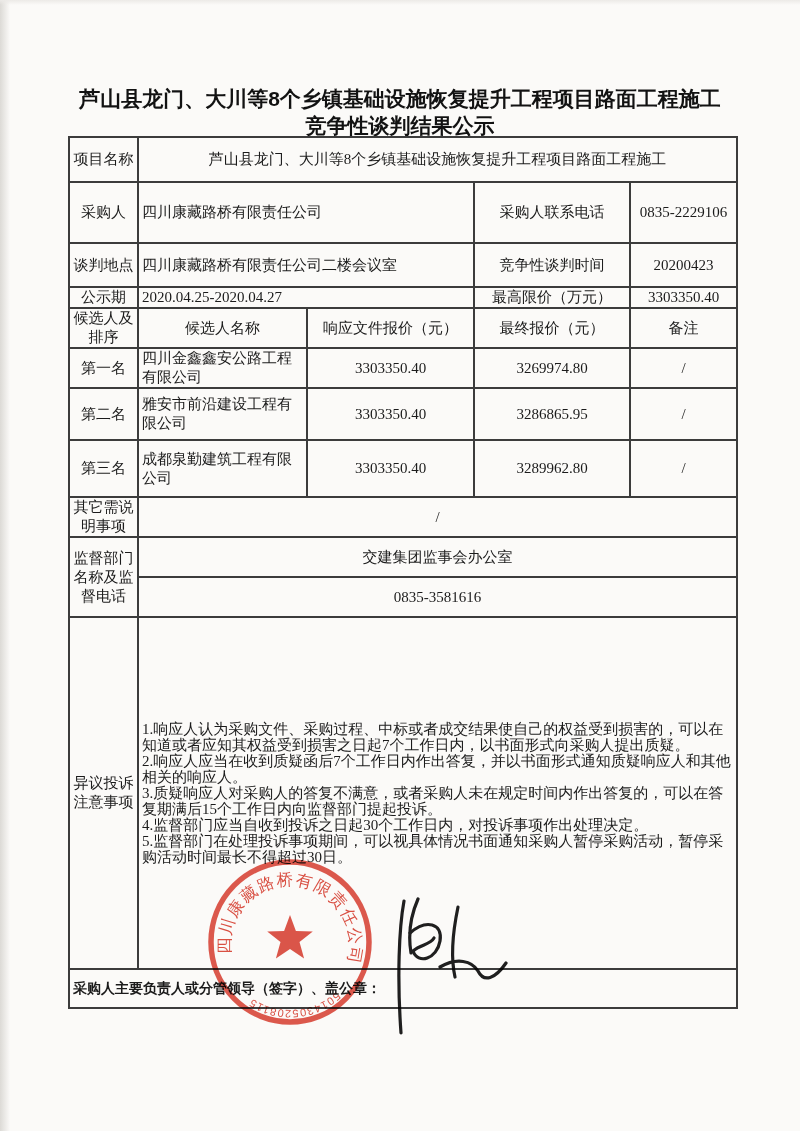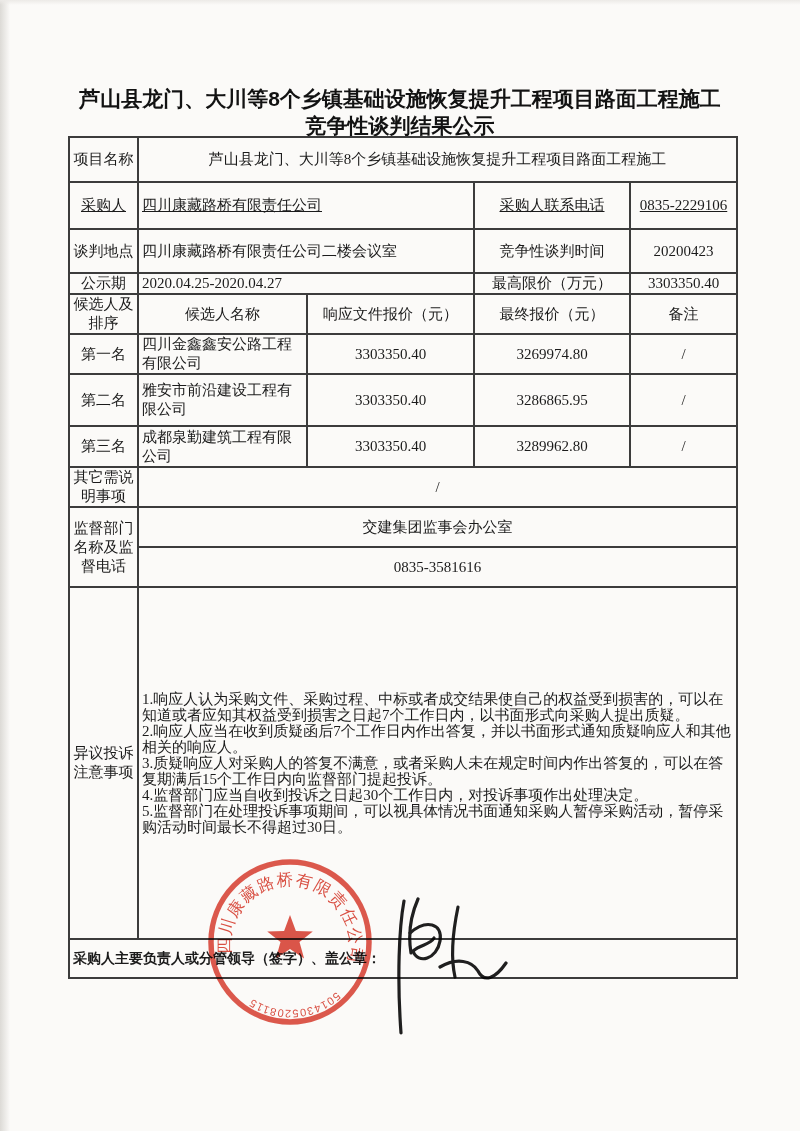--- a/index.html
+++ b/index.html
@@ -24,22 +24,22 @@
     font-size:15px;color:#1b1b1b;
   }
   table.doc td{
     border:2px solid #3c3c3c;
     padding:0 3px;vertical-align:middle;line-height:19px;
     overflow:hidden;
   }
   td.lab{text-align:center;}
   td.ctr{text-align:center;}
   td.lft{text-align:left;padding-left:5px;}
-  tr.r1{height:45px;} tr.r2{height:47px;text-decoration:underline;} tr.r3{height:44px;} tr.r4{height:21px;}
-  tr.r5{height:36px;} tr.r6{height:39px;} tr.r7{height:52px;} tr.r8{height:41px;margin-left:19px;}
+  tr.r1{height:45px;} tr.r2{height:61px;} tr.r3{height:44px;} tr.r4{height:21px;}
+  tr.r5{height:36px;} tr.r6{height:39px;} tr.r7{height:52px;} tr.r8{height:57px;margin-left:19px;}
   tr.r9{height:38px;} tr.r10a{height:40px;} tr.r10b{height:40px;margin-top:44px;}
   tr.r11{height:352px;} tr.r12{height:39px;}
   td.notes{padding:0 4px 0 4px;}
   .note-line{font-size:15px;line-height:16px;text-align:left;}
   td.signcell{
     font-family:Liberation Sans, sans-serif;
     font-weight:700;font-size:14px;padding-left:5px;
   }
   .seal{position:absolute;left:204px;top:856px;width:172px;height:172px;
     mix-blend-mode:multiply;opacity:.92;}

